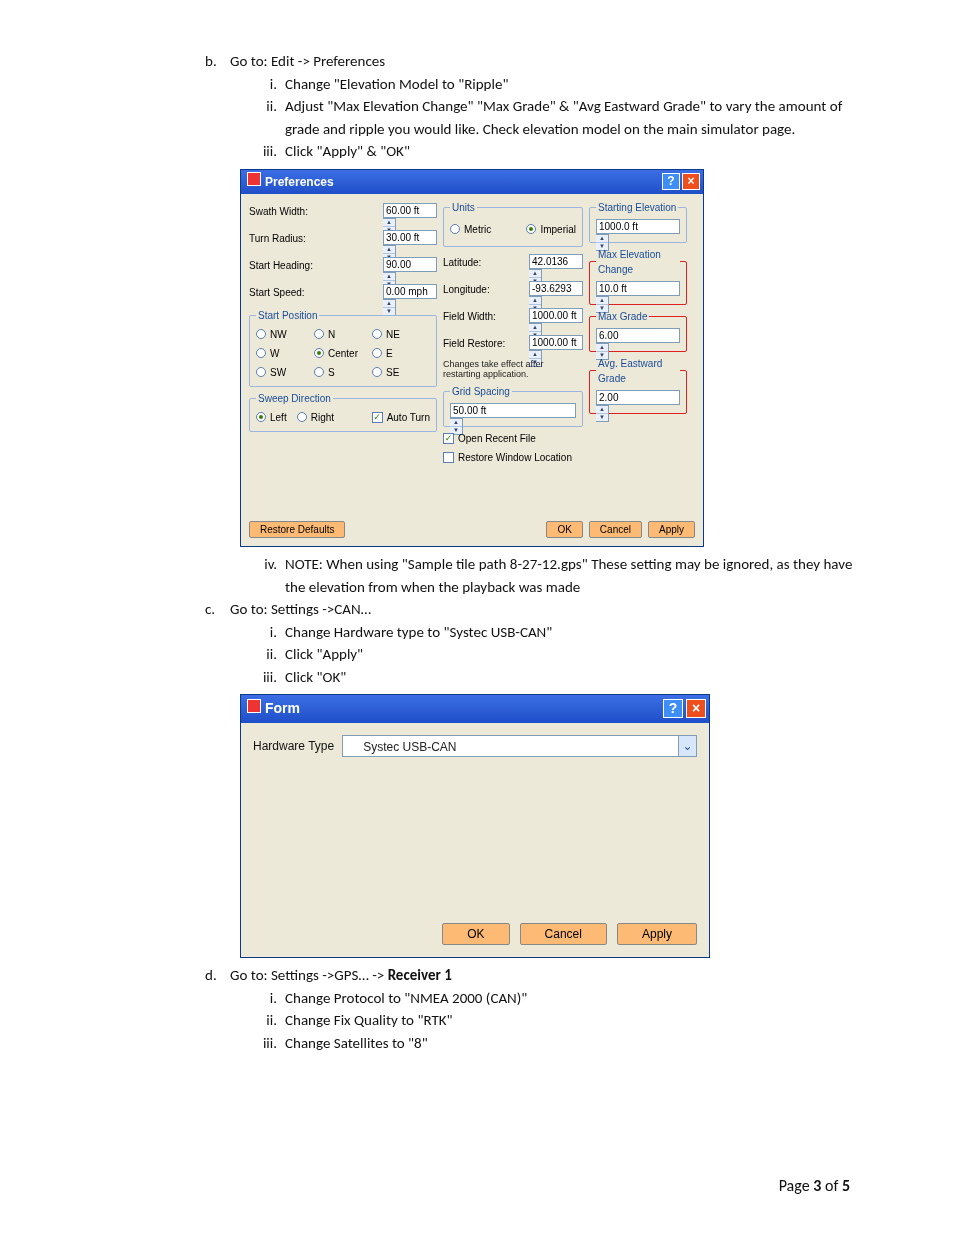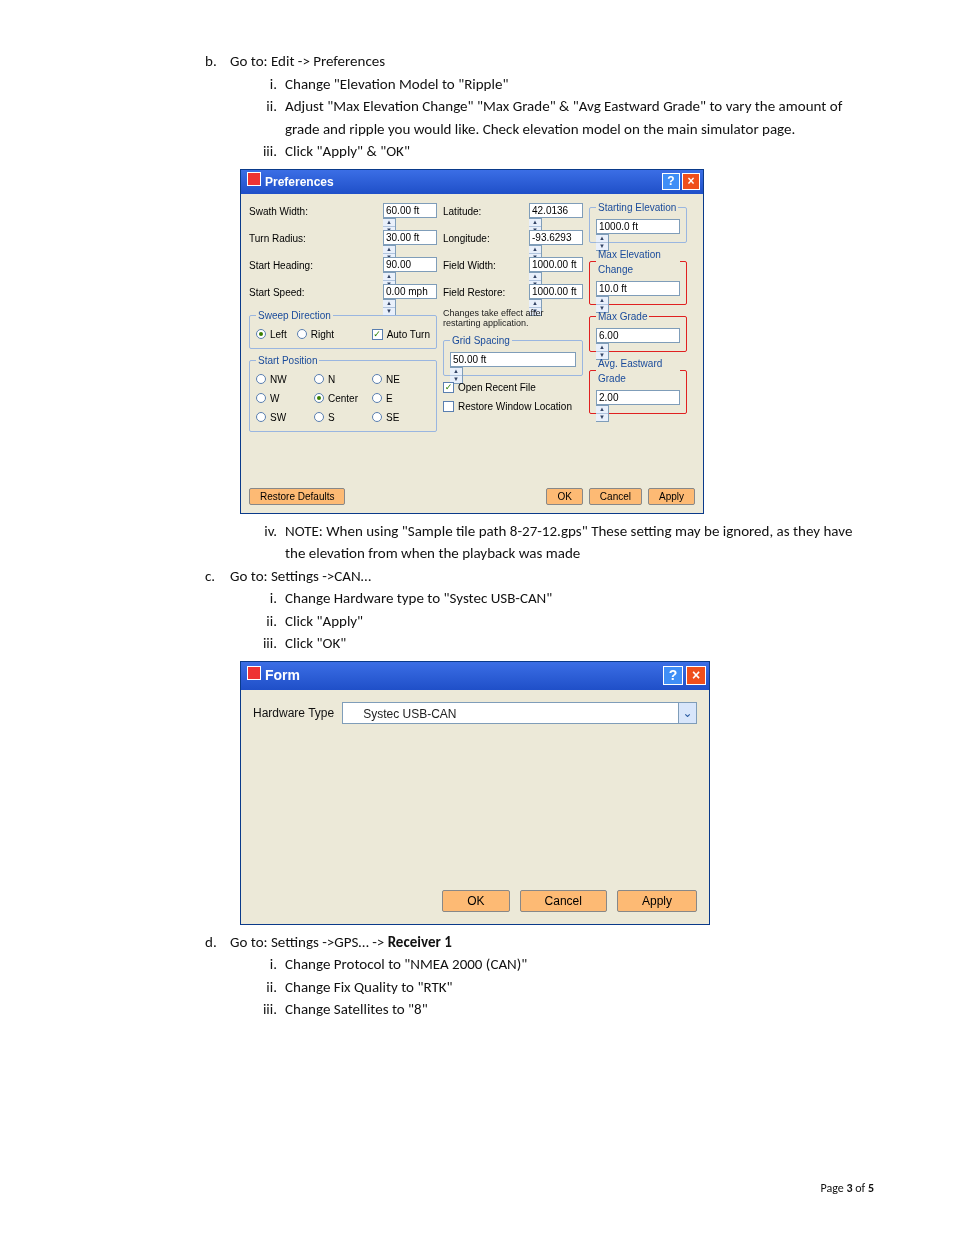--- a/index.html
+++ b/index.html
@@ -86,21 +86,21 @@
   .fb-help{background:#3f8ef6;}
   .fb-close{background:#ef4f1c;}
   .form-body{ padding:12px 12px 8px 12px; }
   .hw-row{display:flex;align-items:center;gap:8px;}
   .combo{ flex:1; display:flex; border:1px solid #7f9db9; height:22px; background:#fff;}
   .combo .val{flex:1; padding:2px 20px; color:#222;}
   .combo .arrow{ width:18px; background:#d8e6fb; border-left:1px solid #7f9db9; display:flex;align-items:center;justify-content:center;color:#2a5aa0;}
   .form-footer{display:flex;justify-content:flex-end;gap:10px; padding:0 12px 12px 12px;}
   .form .btn{ padding:3px 24px; font-size:12px;}
 
-  .pagefoot { position:absolute; right:80px; bottom:40px; font-size:12px;margin-left:28px;}
+  .pagefoot { position:absolute; right:104px; bottom:40px; font-size:16px;margin-left:28px;}
   .pagefoot .b{font-weight:bold;}
   .tb-appicon { width:14px;height:14px;background:#e33;border:1px solid #fff;display:inline-block;margin-right:4px;}
   .form-appicon{ width:14px;height:14px;background:#e33;border:1px solid #fff;display:inline-block;margin-right:4px;}
 </style>
 </head>
 <body>
 
 <div class="doc">
 
   <div class="lvl-b">
@@ -166,81 +166,94 @@
           <div class="spin">
               <input value="0.00 mph" style="">
               <div class="btns">
                 <span>▲</span>
                 <span>▼</span>
               </div>
             </div>
           </div>
 
         <fieldset>
+          <legend>Start Position</legend>
+          <div class="grid3">
+            <label class="radio">
+                <span class="dot"></span>
+                <span>NW</span>
+              </label>
+            <label class="radio">
+                <span class="dot"></span>
+                <span>N</span>
+              </label>
+            <label class="radio">
+                <span class="dot"></span>
+                <span>NE</span>
+              </label>
+            <label class="radio">
+                <span class="dot"></span>
+                <span>W</span>
+              </label>
+            <label class="radio">
+                <span class="dot on"></span>
+                <span>Center</span>
+              </label>
+            <label class="radio">
+                <span class="dot"></span>
+                <span>E</span>
+              </label>
+            <label class="radio">
+                <span class="dot"></span>
+                <span>SW</span>
+              </label>
+            <label class="radio">
+                <span class="dot"></span>
+                <span>S</span>
+              </label>
+            <label class="radio">
+                <span class="dot"></span>
+                <span>SE</span>
+              </label>
+          </div>
+        </fieldset>
+
+        <fieldset>
           <legend>Sweep Direction</legend>
           <div class="sweep-row">
             <label class="radio">
                 <span class="dot on"></span>
                 <span>Left</span>
               </label>
             <label class="radio">
                 <span class="dot"></span>
                 <span>Right</span>
               </label>
             <label class="check" style="margin-left:auto">
                 <span class="box on"></span>
                 <span>Auto Turn</span>
               </label>
           </div>
         </fieldset>
-
+      </div>
+
+      <div class="col col2">
         <fieldset>
-          <legend>Start Position</legend>
-          <div class="grid3">
-            <label class="radio">
-                <span class="dot"></span>
-                <span>NW</span>
-              </label>
-            <label class="radio">
-                <span class="dot"></span>
-                <span>N</span>
-              </label>
-            <label class="radio">
-                <span class="dot"></span>
-                <span>NE</span>
-              </label>
-            <label class="radio">
-                <span class="dot"></span>
-                <span>W</span>
+          <legend>Units</legend>
+          <div class="row">
+            <label class="radio">
+                <span class="dot"></span>
+                <span>Metric</span>
               </label>
             <label class="radio">
                 <span class="dot on"></span>
-                <span>Center</span>
-              </label>
-            <label class="radio">
-                <span class="dot"></span>
-                <span>E</span>
-              </label>
-            <label class="radio">
-                <span class="dot"></span>
-                <span>SW</span>
-              </label>
-            <label class="radio">
-                <span class="dot"></span>
-                <span>S</span>
-              </label>
-            <label class="radio">
-                <span class="dot"></span>
-                <span>SE</span>
-              </label>
-          </div>
-        </fieldset>
-      </div>
-
-      <div class="col col2">
+                <span>Imperial</span>
+              </label>
+          </div>
+        </fieldset>
 
         <div class="row">
             <span class="lbl">Latitude:</span>
           <div class="spin">
               <input value="42.0136" style="">
               <div class="btns">
                 <span>▲</span>
                 <span>▼</span>
               </div>
             </div>

